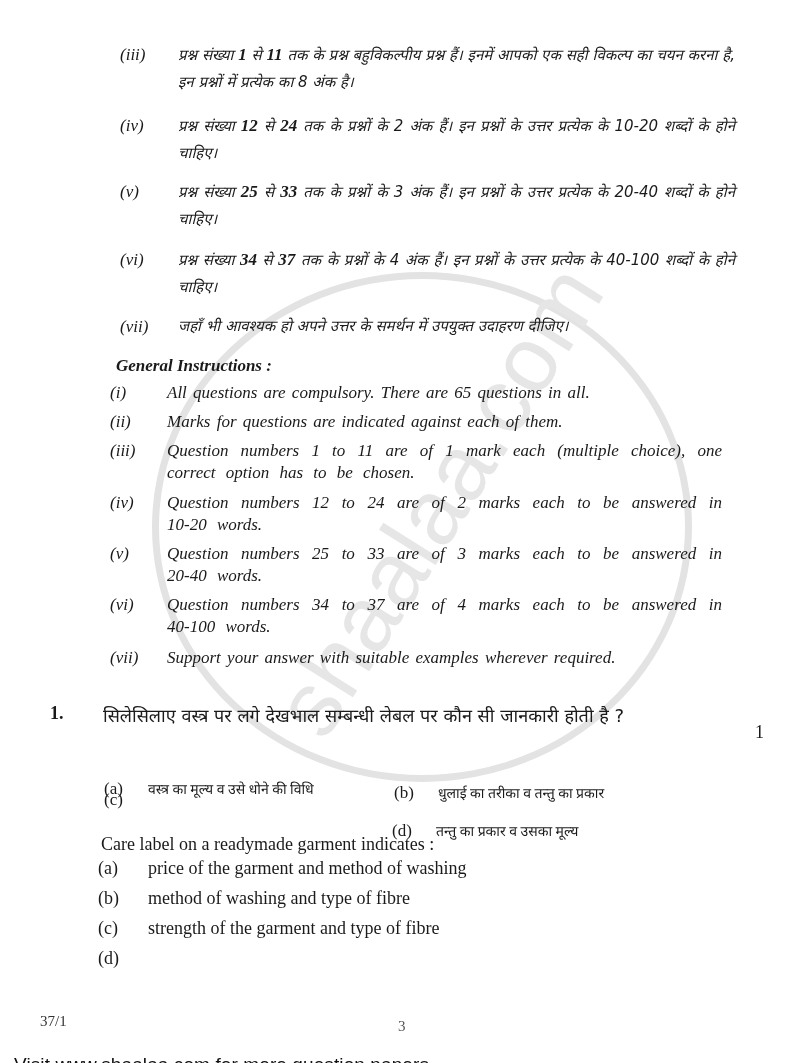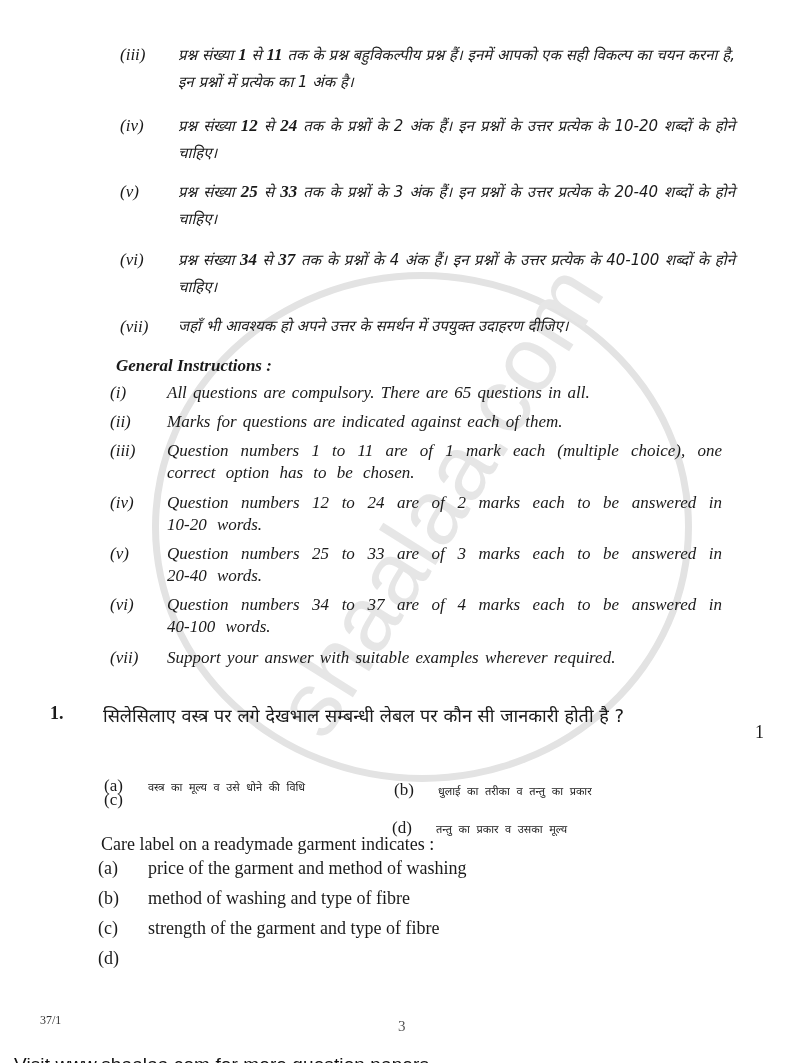--- a/index.html
+++ b/index.html
@@ -136,22 +136,22 @@
       display: flex;
       align-items: baseline;
     }
     .opt-hi .lbl {
       font-family: "Liberation Serif", serif;
       font-size: 17px;
       width: 44px;
       display: inline-block;
     }
     .opt-hi .val {
-      font-family: Liberation Mono, monospace;
-      font-size: 11px;
+      font-family: Liberation Serif, serif;
+      font-size: 14px;
       margin-top: 27px;
     }
     .q-text-en {
       position: absolute;
       left: 101px;
       top: 834px;
       font-family: "Liberation Serif", serif;
       font-size: 18px;
       text-align: center;
     }
@@ -163,21 +163,21 @@
       display: flex;
       align-items: baseline;
     }
     .opt-en .lbl { width: 50px; display: inline-block; }
 
     .page-code {
       position: absolute;
       left: 40px;
       top: 1013px;
       font-family: "Liberation Serif", serif;
-      font-size: 12px;
+      font-size: 15px;
       color: #333;
     }
     .page-number {
       position: absolute;
       left: 398px;
       top: 1018px;
       font-family: "Liberation Serif", serif;
       font-size: 15px;
       color: #555;
     }
@@ -197,21 +197,21 @@
 
 <div class="page">
 
   <div class="watermark-circle"></div>
   <div class="watermark-text">shaalaa.com</div>
 
   <div class="content">
 
     <div class="hi-row" style="top:41px;">
       <span class="num">(iii)</span>
-      <span class="txt"><span>प्रश्न संख्या </span><b>1</b><span> से </span><b>11</b><span> तक के प्रश्न बहुविकल्पीय प्रश्न हैं। इनमें आपको एक सही विकल्प का चयन करना है, इन प्रश्नों में प्रत्येक का 1 अंक है।</span></span>
+      <span class="txt"><span>प्रश्न संख्या </span><b>1</b><span> से </span><b>11</b><span> तक के प्रश्न बहुविकल्पीय प्रश्न हैं। इनमें आपको एक सही विकल्प का चयन करना है, इन प्रश्नों में प्रत्येक का 8 अंक है।</span></span>
     </div>
 
     <div class="hi-row" style="top:112px;">
       <span class="num">(iv)</span>
       <span class="txt"><span>प्रश्न संख्या </span><b>12</b><span> से </span><b>24</b><span> तक के प्रश्नों के 2 अंक हैं। इन प्रश्नों के उत्तर प्रत्येक के 10-20 शब्दों के होने चाहिए।</span></span>
     </div>
 
     <div class="hi-row" style="top:178px;">
       <span class="num">(v)</span>
       <span class="txt"><span>प्रश्न संख्या </span><b>25</b><span> से </span><b>33</b><span> तक के प्रश्नों के 3 अंक हैं। इन प्रश्नों के उत्तर प्रत्येक के 20-40 शब्दों के होने चाहिए।</span></span>

